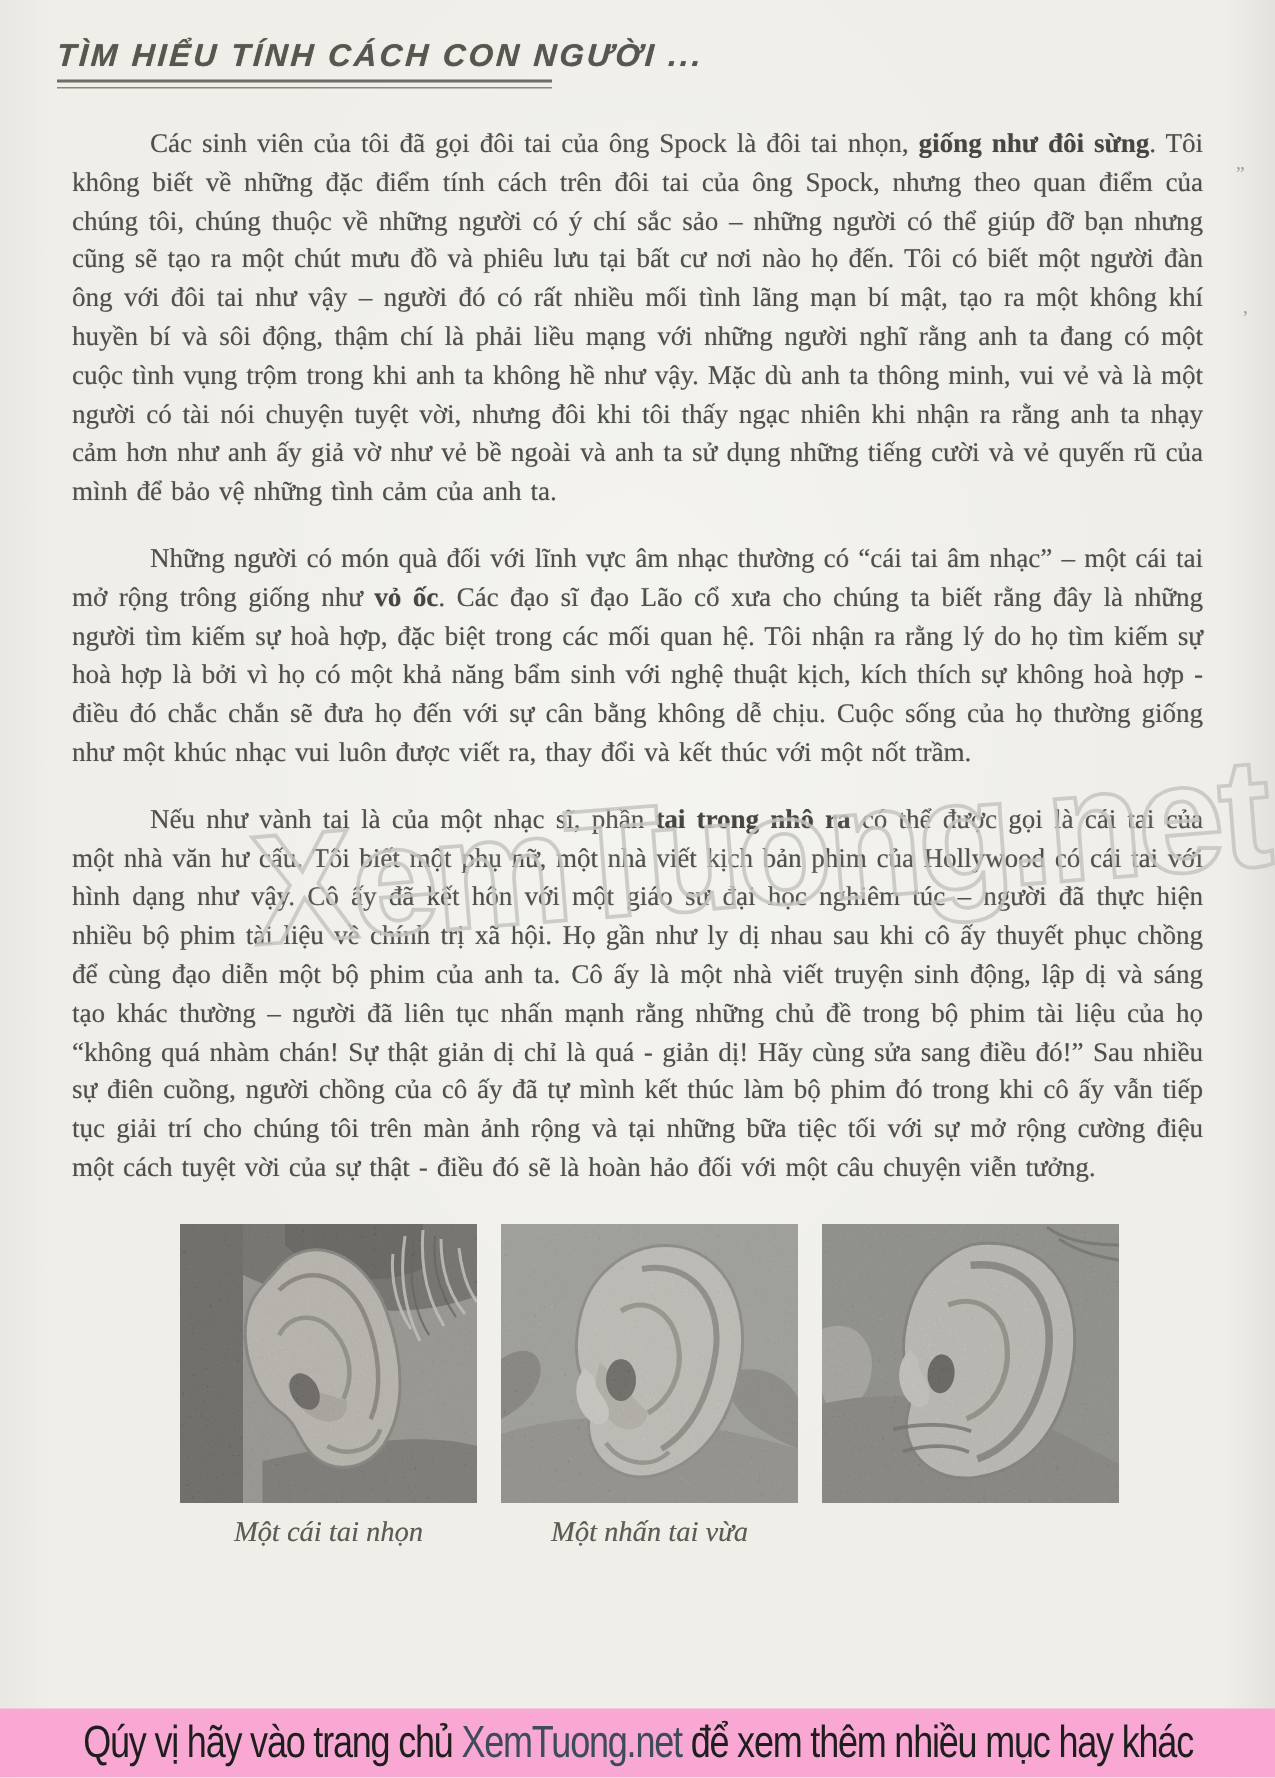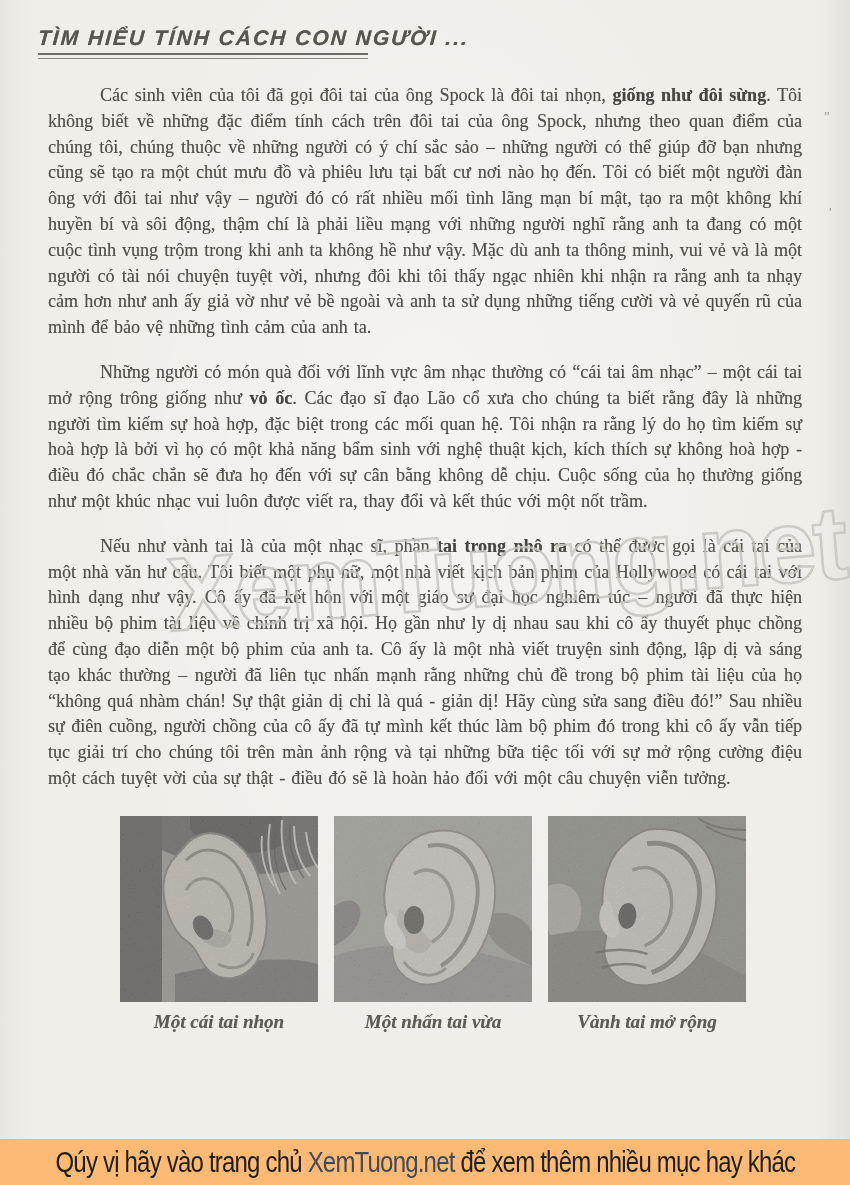--- a/index.html
+++ b/index.html
@@ -38,31 +38,31 @@
     position:absolute;left:168px;top:536px;z-index:3;
     font-family:"Liberation Sans", sans-serif;font-weight:700;
     font-size:104px;letter-spacing:-3px;white-space:nowrap;
     transform:rotate(-4.5deg);transform-origin:left center;
     color:rgba(255,255,255,.05);
     -webkit-text-stroke:2.5px #c7c5bf;
     opacity:.85;pointer-events:none;
   }
 
   .figure-row{display:flex;gap:16px;margin:24px 0 0 72px;width:628px;}
-  figure{margin:0;width:198px;font-weight:bold;}
+  figure{margin:0;width:198px;}
   figure svg{display:block;width:198px;height:186px;}
   figcaption{
     margin-top:9px;text-align:center;
     font-style:italic;font-size:19px;color:#5d5b54;
     text-shadow:.2px .2px .4px rgba(93,91,84,.5);
   }
 
   .footer-bar{
     position:absolute;left:0;right:0;bottom:0;height:46px;z-index:4;
-    background:#fdba74;display:flex;align-items:center;justify-content:center;
+    background:#f9a8d4;display:flex;align-items:center;justify-content:center;
   }
   .footer-line{
     font-family:"Liberation Sans", sans-serif;
     font-size:30px;font-weight:400;letter-spacing:-1px;
     color:#1e1e1e;transform:scaleX(.8);white-space:nowrap;
   }
   .footer-line .site{color:#3e4b5a;}
 
   .artifact{position:absolute;color:#9b9993;font-size:13px;z-index:1;}
 </style>
@@ -183,21 +183,20 @@
           <path d="M58,88 C50,96 50,112 60,122 C66,128 74,126 74,118 C74,108 64,104 64,94 Z" fill="#e2dfd8"></path>
           <ellipse cx="80" cy="102" rx="9" ry="13" fill="#5c5953"></ellipse>
           <g stroke="#6b6862" stroke-width="2.5" fill="none" opacity=".8">
             <path d="M52,142 C70,136 90,134 104,138"></path>
             <path d="M60,156 C76,150 92,148 104,152"></path>
           </g>
         </g>
         <rect width="198" height="186" filter="url(#gnb3)" opacity=".22"></rect>
         <rect width="198" height="186" filter="url(#gnw3)" opacity=".2"></rect>
       </svg>
-      <figcaption>Vành tai mở rộng</figcaption>
     </figure>
 
   </div>
 </div>
 
 <div class="artifact" style="left:824px;top:108px;">”</div>
 <div class="artifact" style="left:828px;top:204px;">’</div>
 
 <div class="footer-bar">
   <div class="footer-line">

